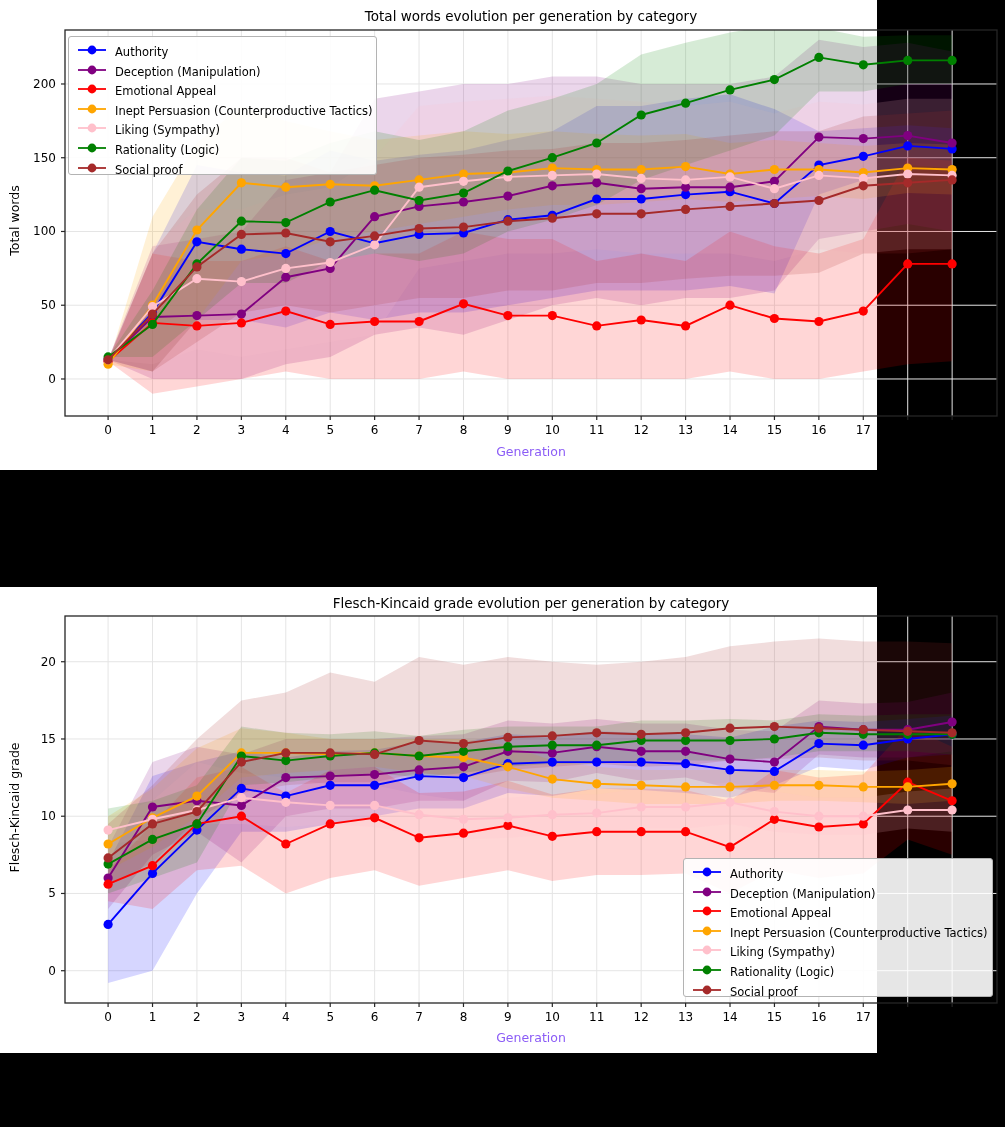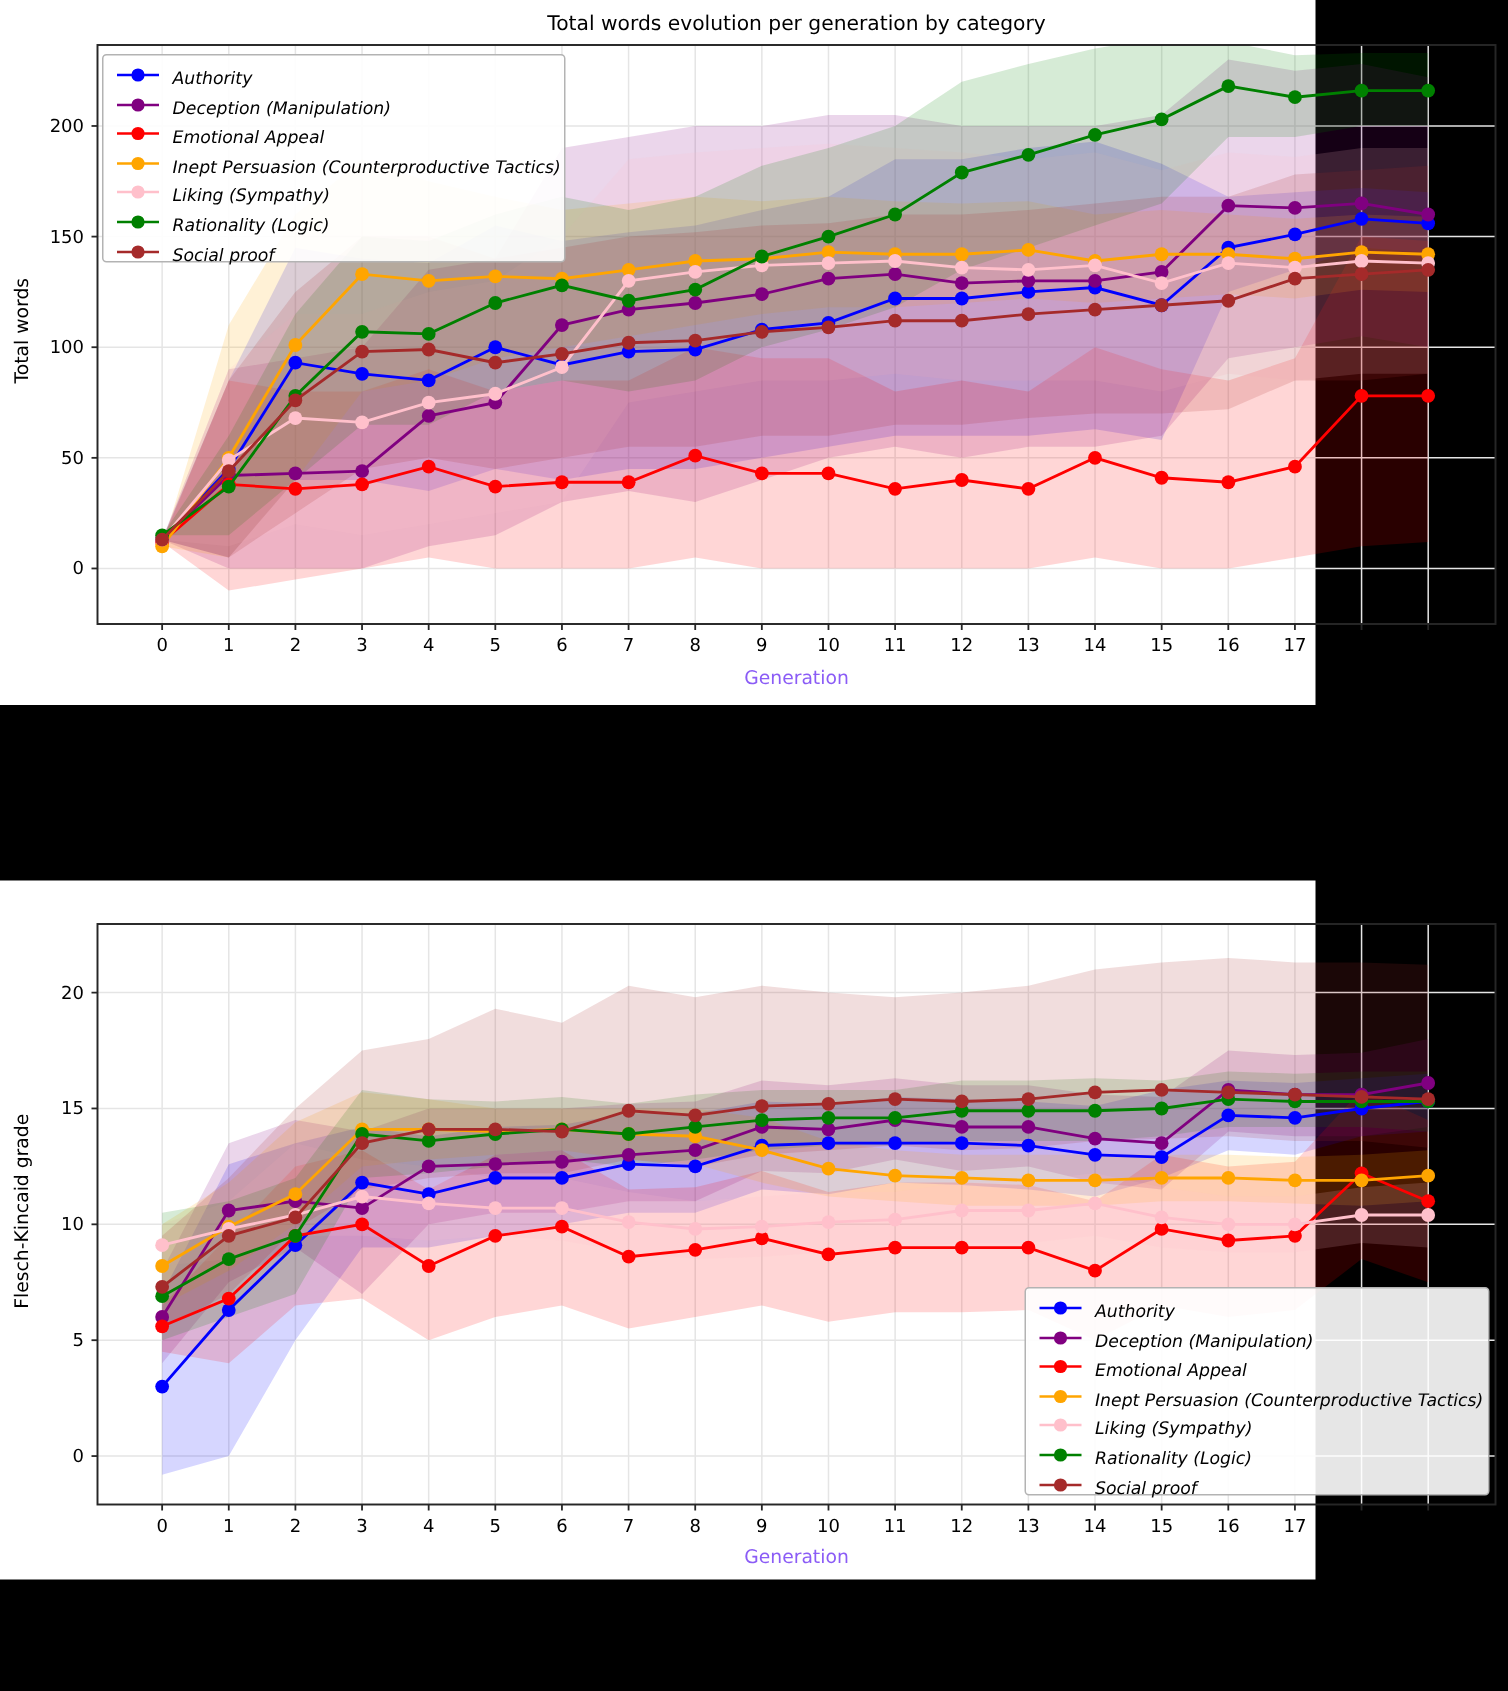--- a/index.html
+++ b/index.html
@@ -28,21 +28,21 @@
     position:absolute;left:65px;width:932px;text-align:center;
     font-size:12.5px;color:#8b5cf6;
   }
   #panel-top .xlabel{top:444px;}
   #panel-bottom .xlabel{top:443px;}
   svg.chart{position:absolute;left:0;top:0;}
   .legend{
     position:absolute;background:rgba(255,255,255,0.9);
     border:1px solid #b3b3b3;border-radius:3px;
     padding:6px 10px 6px 8px;box-sizing:border-box;
-    font-size:11.5px;line-height:19.6px;color:#000;font-style:italic;
+    font-size:11.5px;line-height:19.6px;color:#000;
   }
   #legend-top{left:68px;top:36px;width:309px;height:139px;}
   #legend-bottom{left:683px;top:271px;width:310px;height:139px;}
   .legend-row{display:flex;align-items:center;height:19.6px;white-space:nowrap;}
   .legend-swatch{flex:0 0 auto;margin-right:8px;}
   .tick-label{font-size:12px;fill:#000;}
 </style>
 </head>
 <body>
 
@@ -356,20 +356,21 @@
         <span class="legend-swatch"><svg width="30" height="12">
             <line x1="1" y1="6" x2="29" y2="6" stroke="#a52a2a" stroke-width="1.8"></line>
             <circle cx="15" cy="6" r="4.4" fill="#a52a2a"></circle>
           </svg></span>
         <span>Social proof</span>
       </div>
     </div>
 </div>
 
 <div class="panel" id="panel-bottom">
+  <div class="chart-title">Flesch-Kincaid grade evolution per generation by category</div>
   <div class="ylabel">Flesch-Kincaid grade</div>
   <svg class="chart" id="svg-chart-1" width="1005" height="466">
       <defs>
         <clipPath id="clip1">
           <rect x="65" y="29" width="932" height="387"></rect>
         </clipPath>
       </defs>
       <g>
         <line x1="108.09056244041943" x2="108.09056244041943" y1="29" y2="416" stroke="#e5e5e5" stroke-width="1"></line>
         <line x1="152.51382268827456" x2="152.51382268827456" y1="29" y2="416" stroke="#e5e5e5" stroke-width="1"></line>

